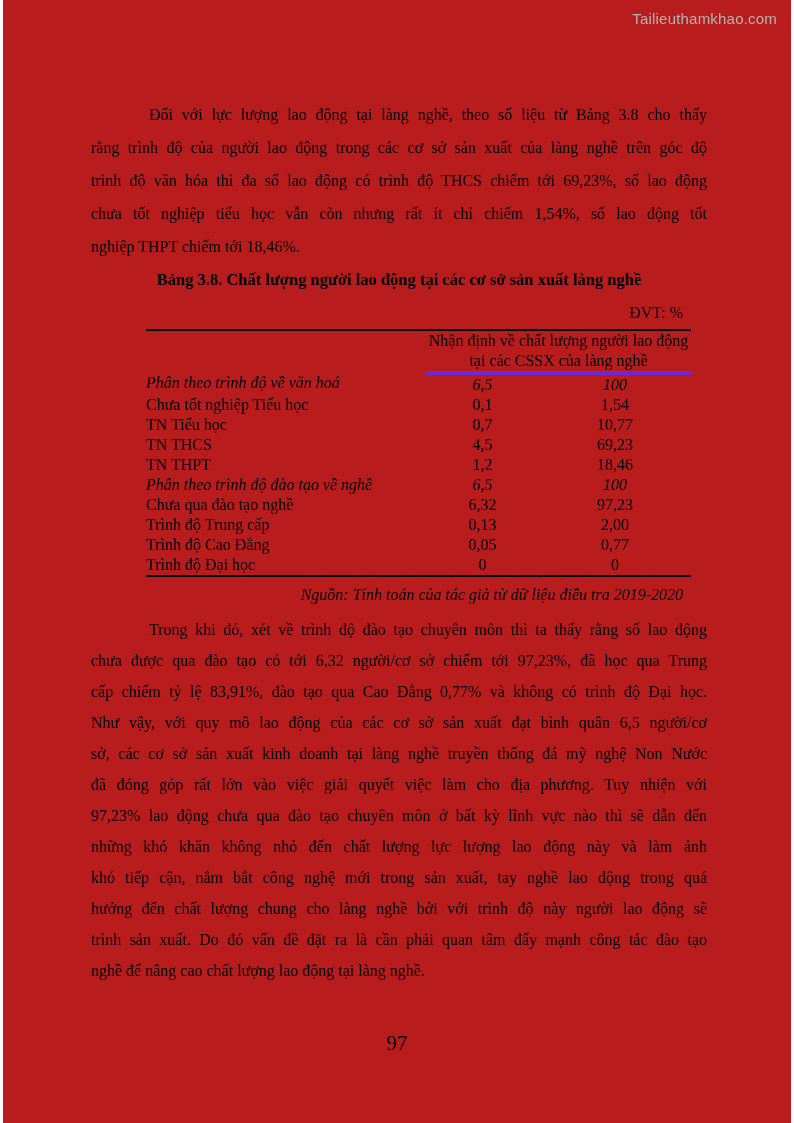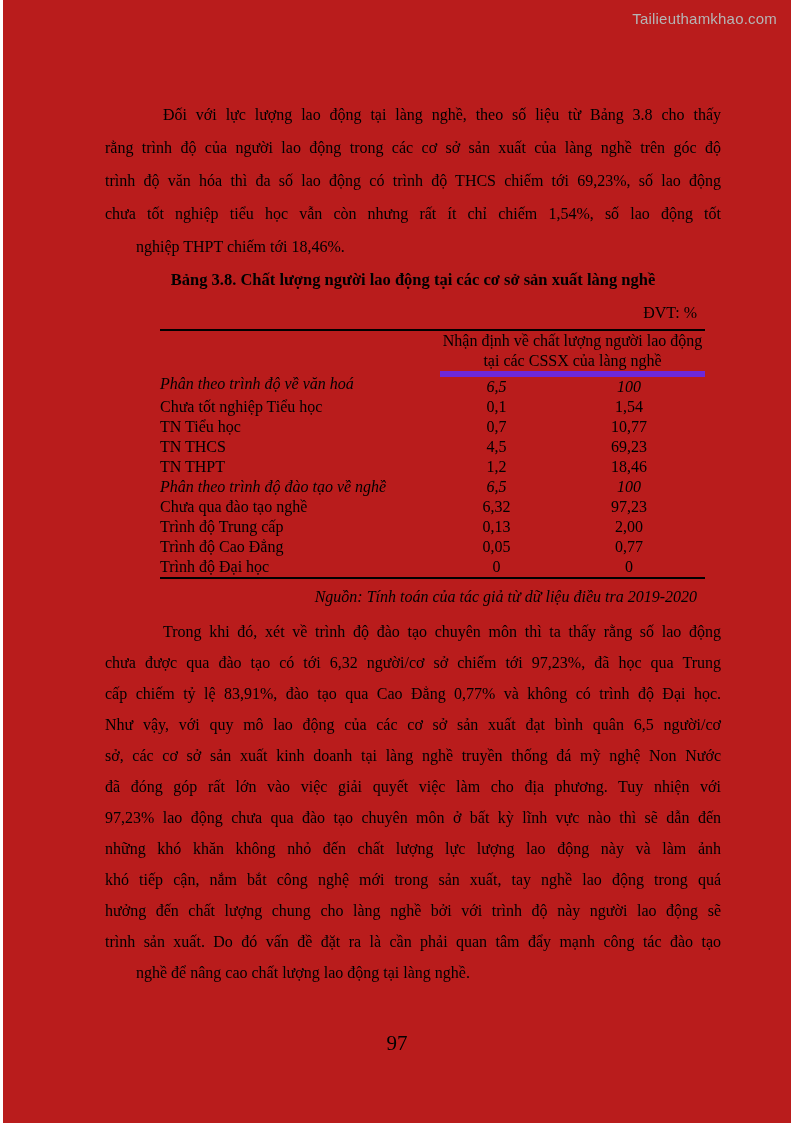--- a/index.html
+++ b/index.html
@@ -12,51 +12,51 @@
     color:#000000;
     overflow:hidden;
     margin:0 auto;
   }
   .watermark {
     position:absolute; top:10px; right:14px;
     font-family:"Liberation Sans", sans-serif;
     font-size:15px; color:#b5b5b5; letter-spacing:0.2px;
   }
   .content {
-    position:absolute; left:102px; top:98px; width:616px;
+    position:absolute; left:88px; top:98px; width:616px;
     font-size:16px;
   }
   .para .line {
     text-align:justify;
     text-align-last:justify;
     line-height:33px;
   }
   .para.p2 .line { line-height:31px; }
-  .para .line.last { text-align-last:auto;margin-left:31px; }
+  .para .line.last { text-align-last:auto; }
   .line.indent { text-indent:58px; }
   .table-title {
     font-weight:bold; text-align:center; line-height:33px;
     font-size:16.5px;
   }
   .unit { text-align:right; padding-right:24px; line-height:33px; }
   table.datatable {
     margin-left:55px; width:545px;
     border-collapse:collapse;
     border-top:2px solid #000;
     border-bottom:2px solid #000;
     font-size:16px;
   }
   table.datatable td { padding:0; vertical-align:top; }
   td.col-label { width:280px; padding-left:8px; }
   td.col-bq    { width:113px; text-align:center; }
   td.col-cc    { width:152px; text-align:center; }
   td.grouphead {
     text-align:center; line-height:20px;
     padding:3px 2px 2px 2px;
-    border-bottom:6px solid #6d28d9;
+    border-bottom:4px solid #6d28d9;
   }
   tr.subhead td { line-height:26px; }
   tr.subhead td.col-bq, tr.subhead td.col-cc { border-bottom:1px solid #000; }
   tr.body-row td { line-height:20px; }
   tr.italic-row td { font-style:italic; }
   .source {
     font-style:italic; text-align:right;
     padding-right:24px; line-height:31px; margin-top:2px;
   }
   .para.p2 { margin-top:4px; }

